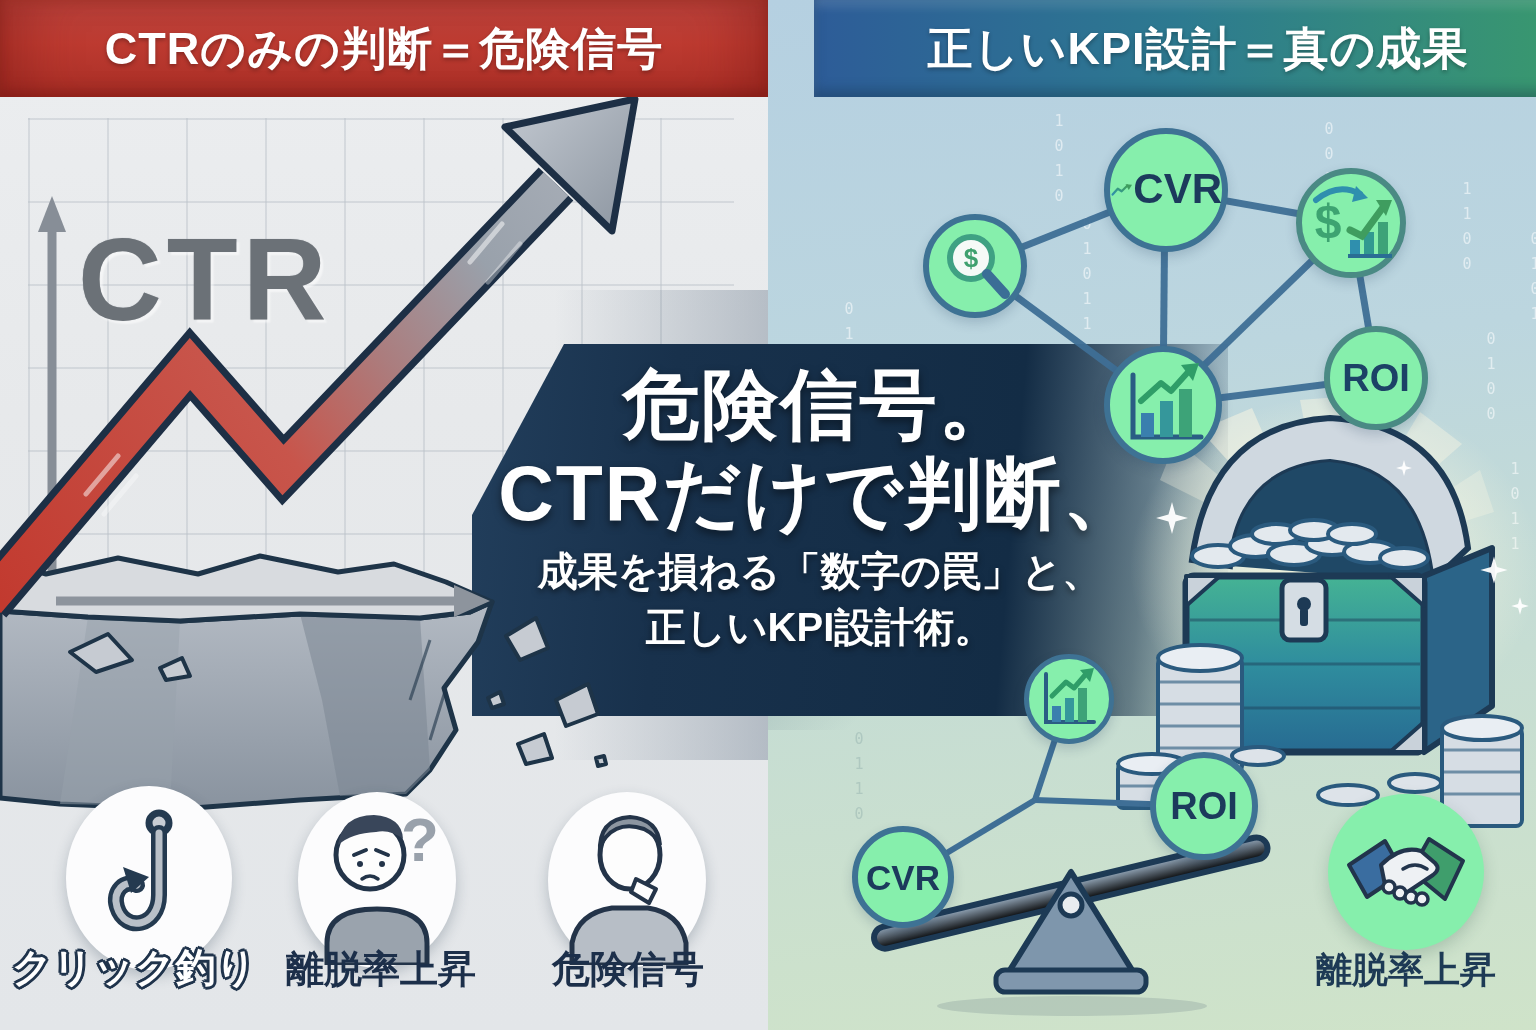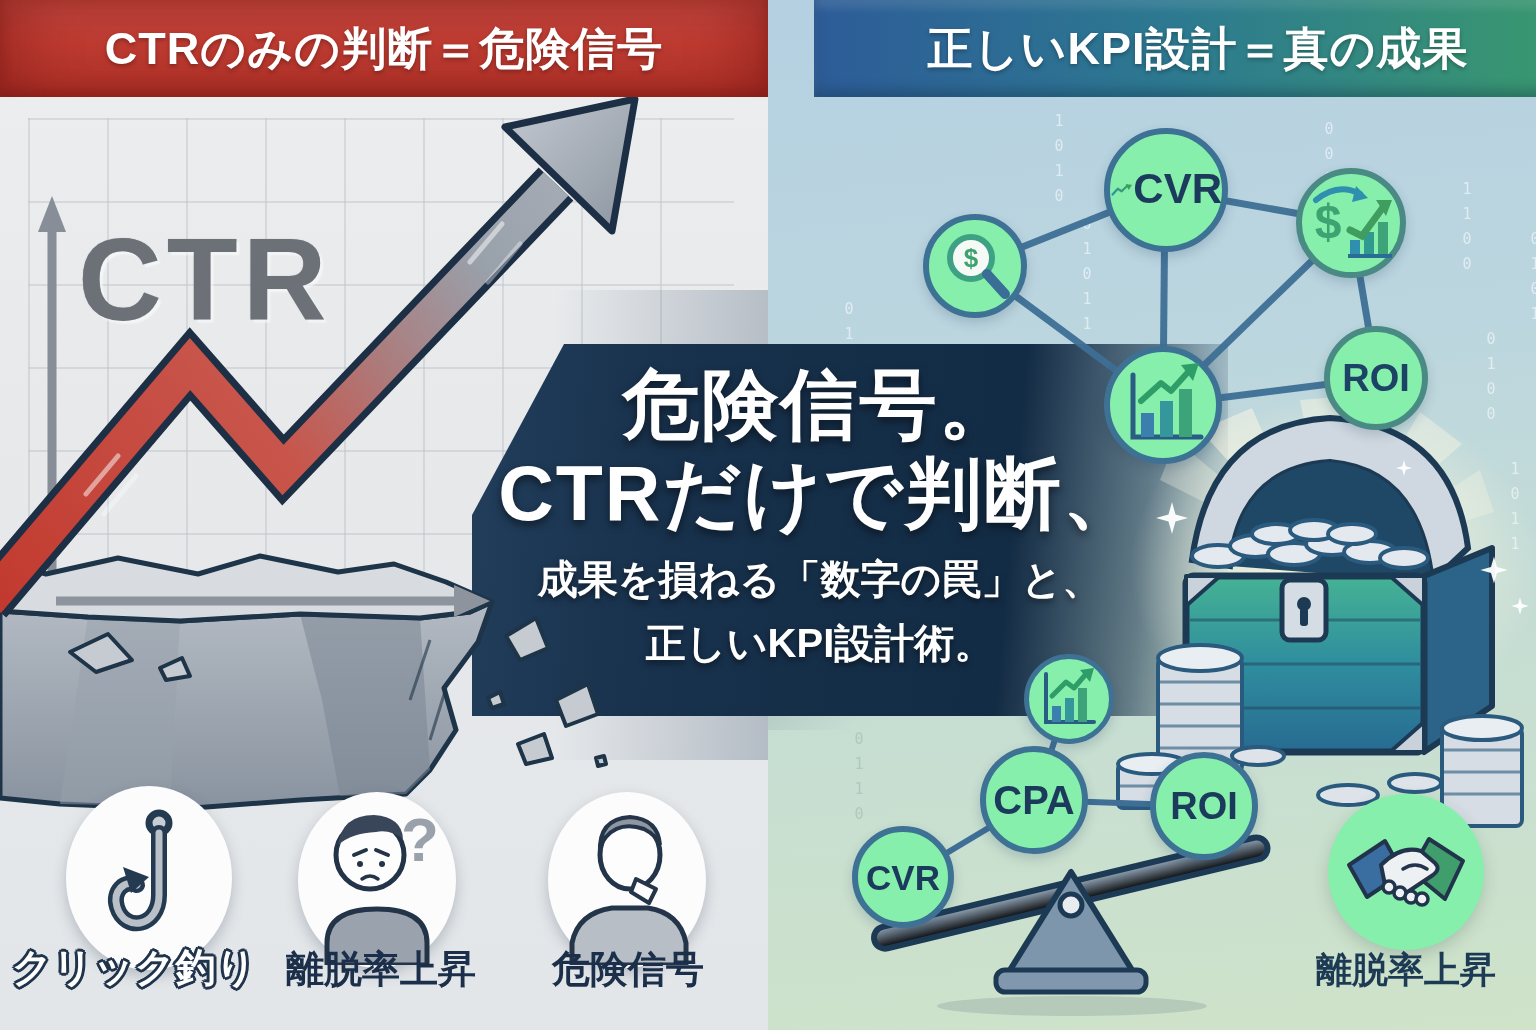--- a/index.html
+++ b/index.html
@@ -41,21 +41,21 @@
     box-shadow:inset 0 -7px 12px rgba(20,50,70,.35), inset 0 7px 10px rgba(255,255,255,.12); }
 
   
   .center-banner { position:absolute; left:428px; top:344px; width:800px; height:372px; z-index:2;
     clip-path:polygon(17% 0, 100% 0, 100% 100%, 5.5% 100%, 5.5% 46%);
     background:linear-gradient(95deg,#24415f 0%,#18314c 30%,#132c45 72%, rgba(19,44,69,.55) 88%, rgba(19,44,69,0) 100%); }
   .center-text { position:absolute; left:470px; top:360px; width:700px; z-index:5;
     text-align:center; color:#fff; }
   .ct-title { font-size:77px; font-weight:bold; line-height:1.16; letter-spacing:2px;
     text-shadow:0 4px 8px rgba(0,0,0,.5); }
-  .ct-sub { font-size:40px; font-weight:bold; line-height:1.32; margin-top:14px;
+  .ct-sub { font-size:40px; font-weight:bold; line-height:1.32; margin-top:6px;
     text-shadow:0 3px 6px rgba(0,0,0,.5); }
 
   
   .ctr-big { position:absolute; left:78px; top:213px; z-index:5; font-size:116px; font-weight:bold;
     color:#6b7177; letter-spacing:5px;
     text-shadow:3px 3px 2px rgba(255,255,255,.55), 0 0 1px rgba(60,70,80,.4); }
 
   
   .art { position:absolute; left:0; top:0; width:1536px; height:1030px; z-index:3; }
   .chest-glow { position:absolute; left:1130px; top:395px; width:410px; height:345px; z-index:2;
@@ -349,23 +349,20 @@
     <svg width="66" height="66" viewBox="0 0 66 66">
       <path d="M10,8 L10,56 L58,56" fill="none" stroke="#2a5d84" stroke-width="4" stroke-linecap="round"></path>
       <rect x="16" y="40" width="9" height="16" fill="#3a7fae"></rect>
       <rect x="29" y="32" width="9" height="24" fill="#35979b"></rect>
       <rect x="42" y="22" width="9" height="34" fill="#3da378"></rect>
       <polyline points="16,30 30,16 38,22 50,8" fill="none" stroke="#2f9d68" stroke-width="5" stroke-linecap="round" stroke-linejoin="round"></polyline>
       <polygon points="44,4 58,2 54,16" fill="#2f9d68"></polygon>
     </svg>
   </div>
 
-  <div class="node n-cpa">
-    <span>CPA</span>
-  </div>
   <div class="node n-cvr2">
     <span>CVR</span>
   </div>
   <div class="node n-roi2">
     <span>ROI</span>
   </div>
 
   <div class="node n-hand">
     <svg width="122" height="122" viewBox="0 0 122 122">
       <polygon points="4,54 40,30 58,62 22,86" fill="#3a6da0" stroke="#22344c" stroke-width="4" stroke-linejoin="round"></polygon>
@@ -418,21 +415,21 @@
   <div class="banner banner-right">
     <span>正しいKPI設計＝真の成果</span>
   </div>
 
   <div class="ctr-big">CTR</div>
 
   <div class="center-text">
     <div class="ct-title">危険信号。</div>
     <div class="ct-title">CTRだけで判断、</div>
     <div class="ct-sub">成果を損ねる「数字の罠」と、</div>
-    <div class="ct-sub" style="margin-top:12px">正しいKPI設計術。</div>
+    <div class="ct-sub" style="margin-top:4px">正しいKPI設計術。</div>
   </div>
 
   <div class="cap cap-hook">クリック釣り</div>
   <div class="cap cap-worry">離脱率上昇</div>
   <div class="cap cap-think">危険信号</div>
   <div class="cap cap-grow">離脱率上昇</div>
 
 </div>
 
 </body></html>

